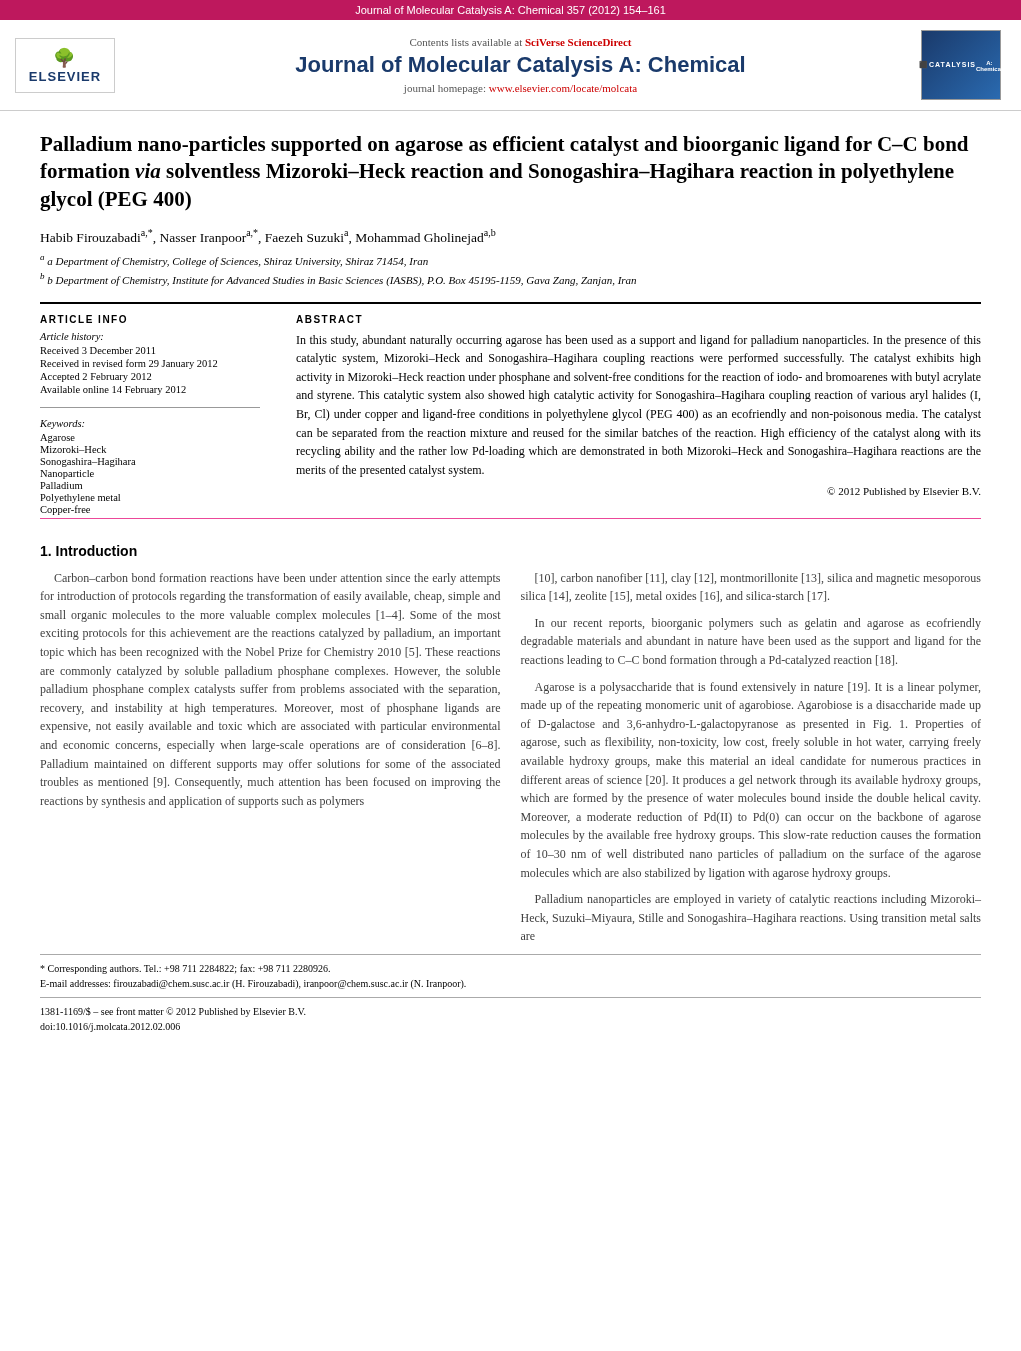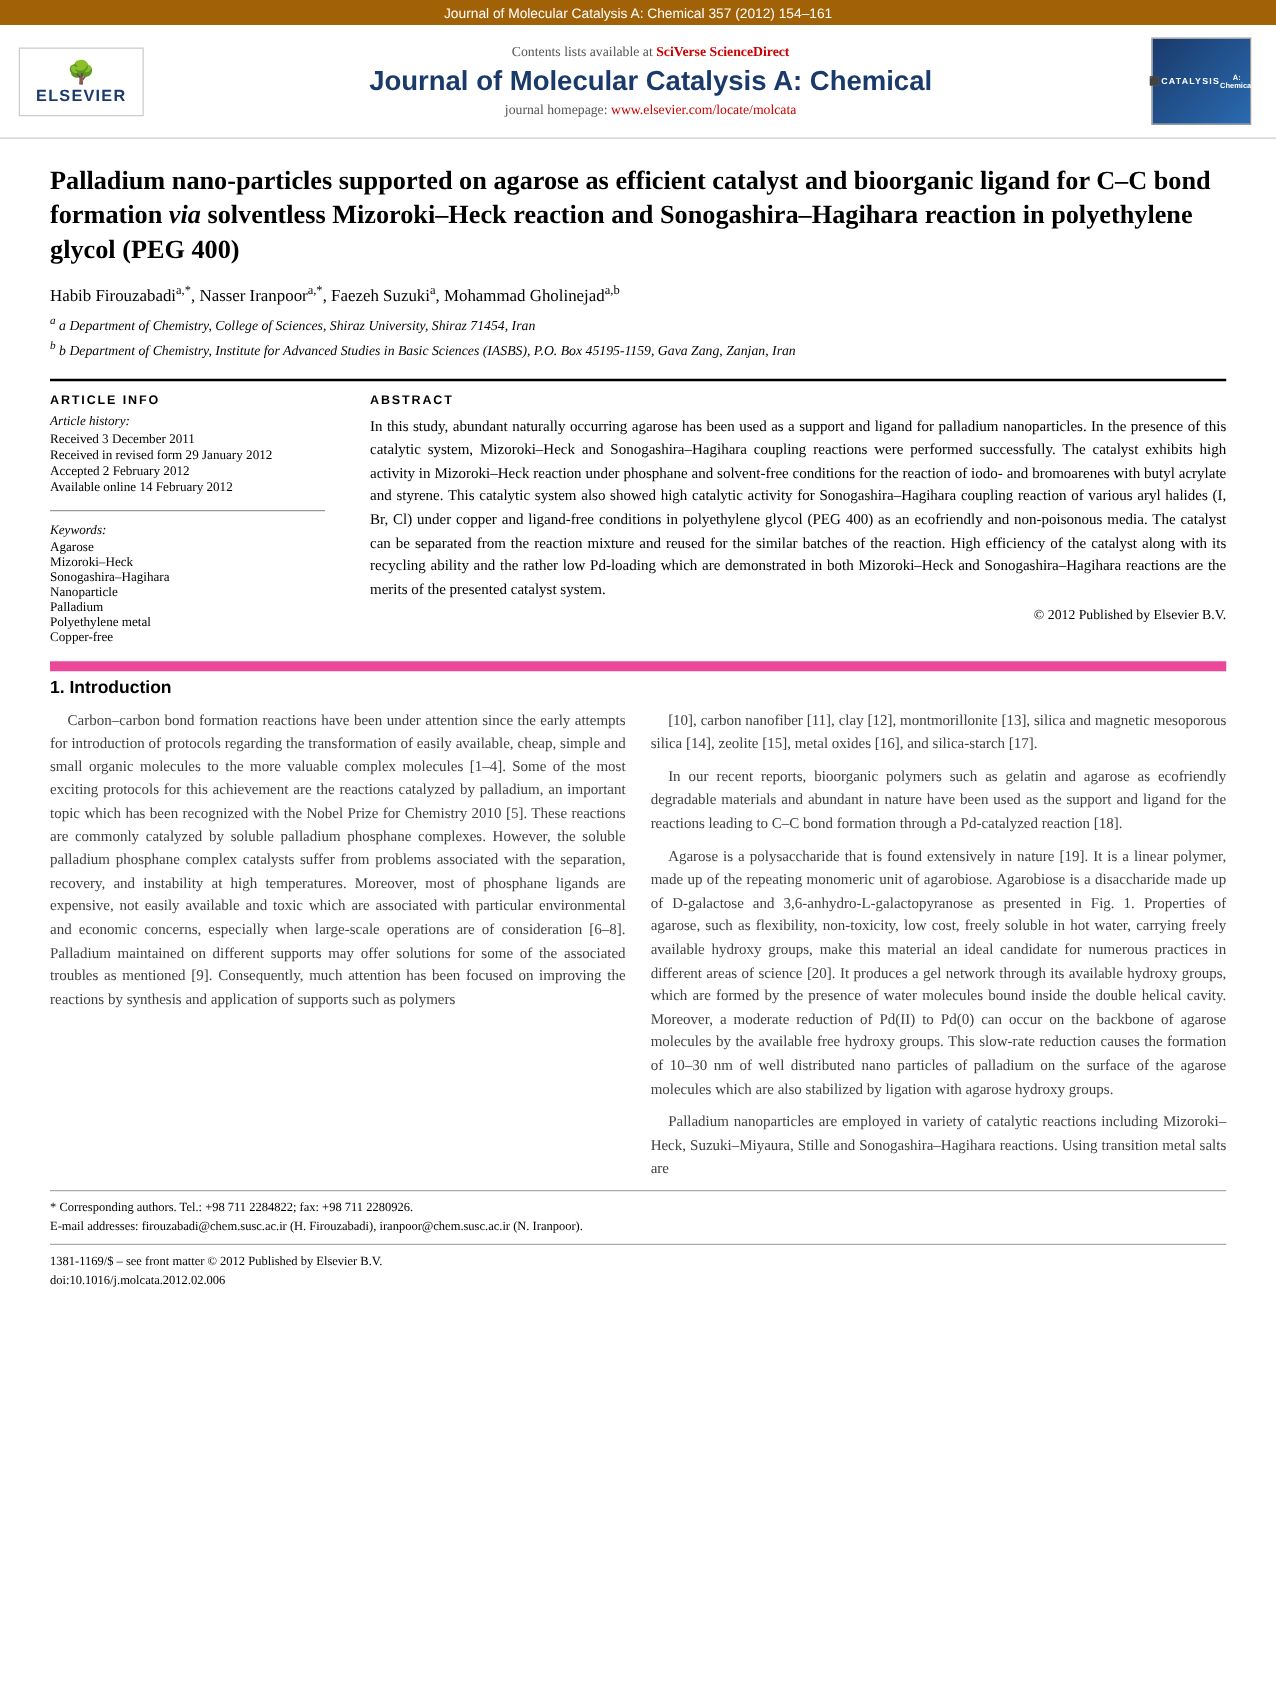--- a/index.html
+++ b/index.html
@@ -189,23 +189,23 @@
     }
     .abstract-copyright {
       font-size: 11px;
       text-align: right;
       margin-top: 6px;
       color: #000;
     }
 
     
     .intro-section {
-      margin-top: 12px;
-      border-top: 8px solid #ec4899;
-      padding-top: 4px;
+      margin-top: 2px;
+      border-top: 1px solid #ec4899;
+      padding-top: 24px;
     }
     .section-title {
       font-family: Arial, sans-serif;
       font-size: 14px;
       font-weight: bold;
       margin-bottom: 8px;
       color: #000;
     }
 
     
@@ -237,21 +237,21 @@
 
     
     .hr-full {
       border: none;
       border-top: 1px solid #aaa;
       margin: 6px 0;
     }
 
     
     .top-citation {
-      background: #a16207;
+      background: #be185d;
       padding: 2px 0;
       text-align: center;
     }
     .top-citation span {
       color: #fff;
       font-size: 11px;
       font-family: Arial, sans-serif;
     }
   </style>
 </head>

